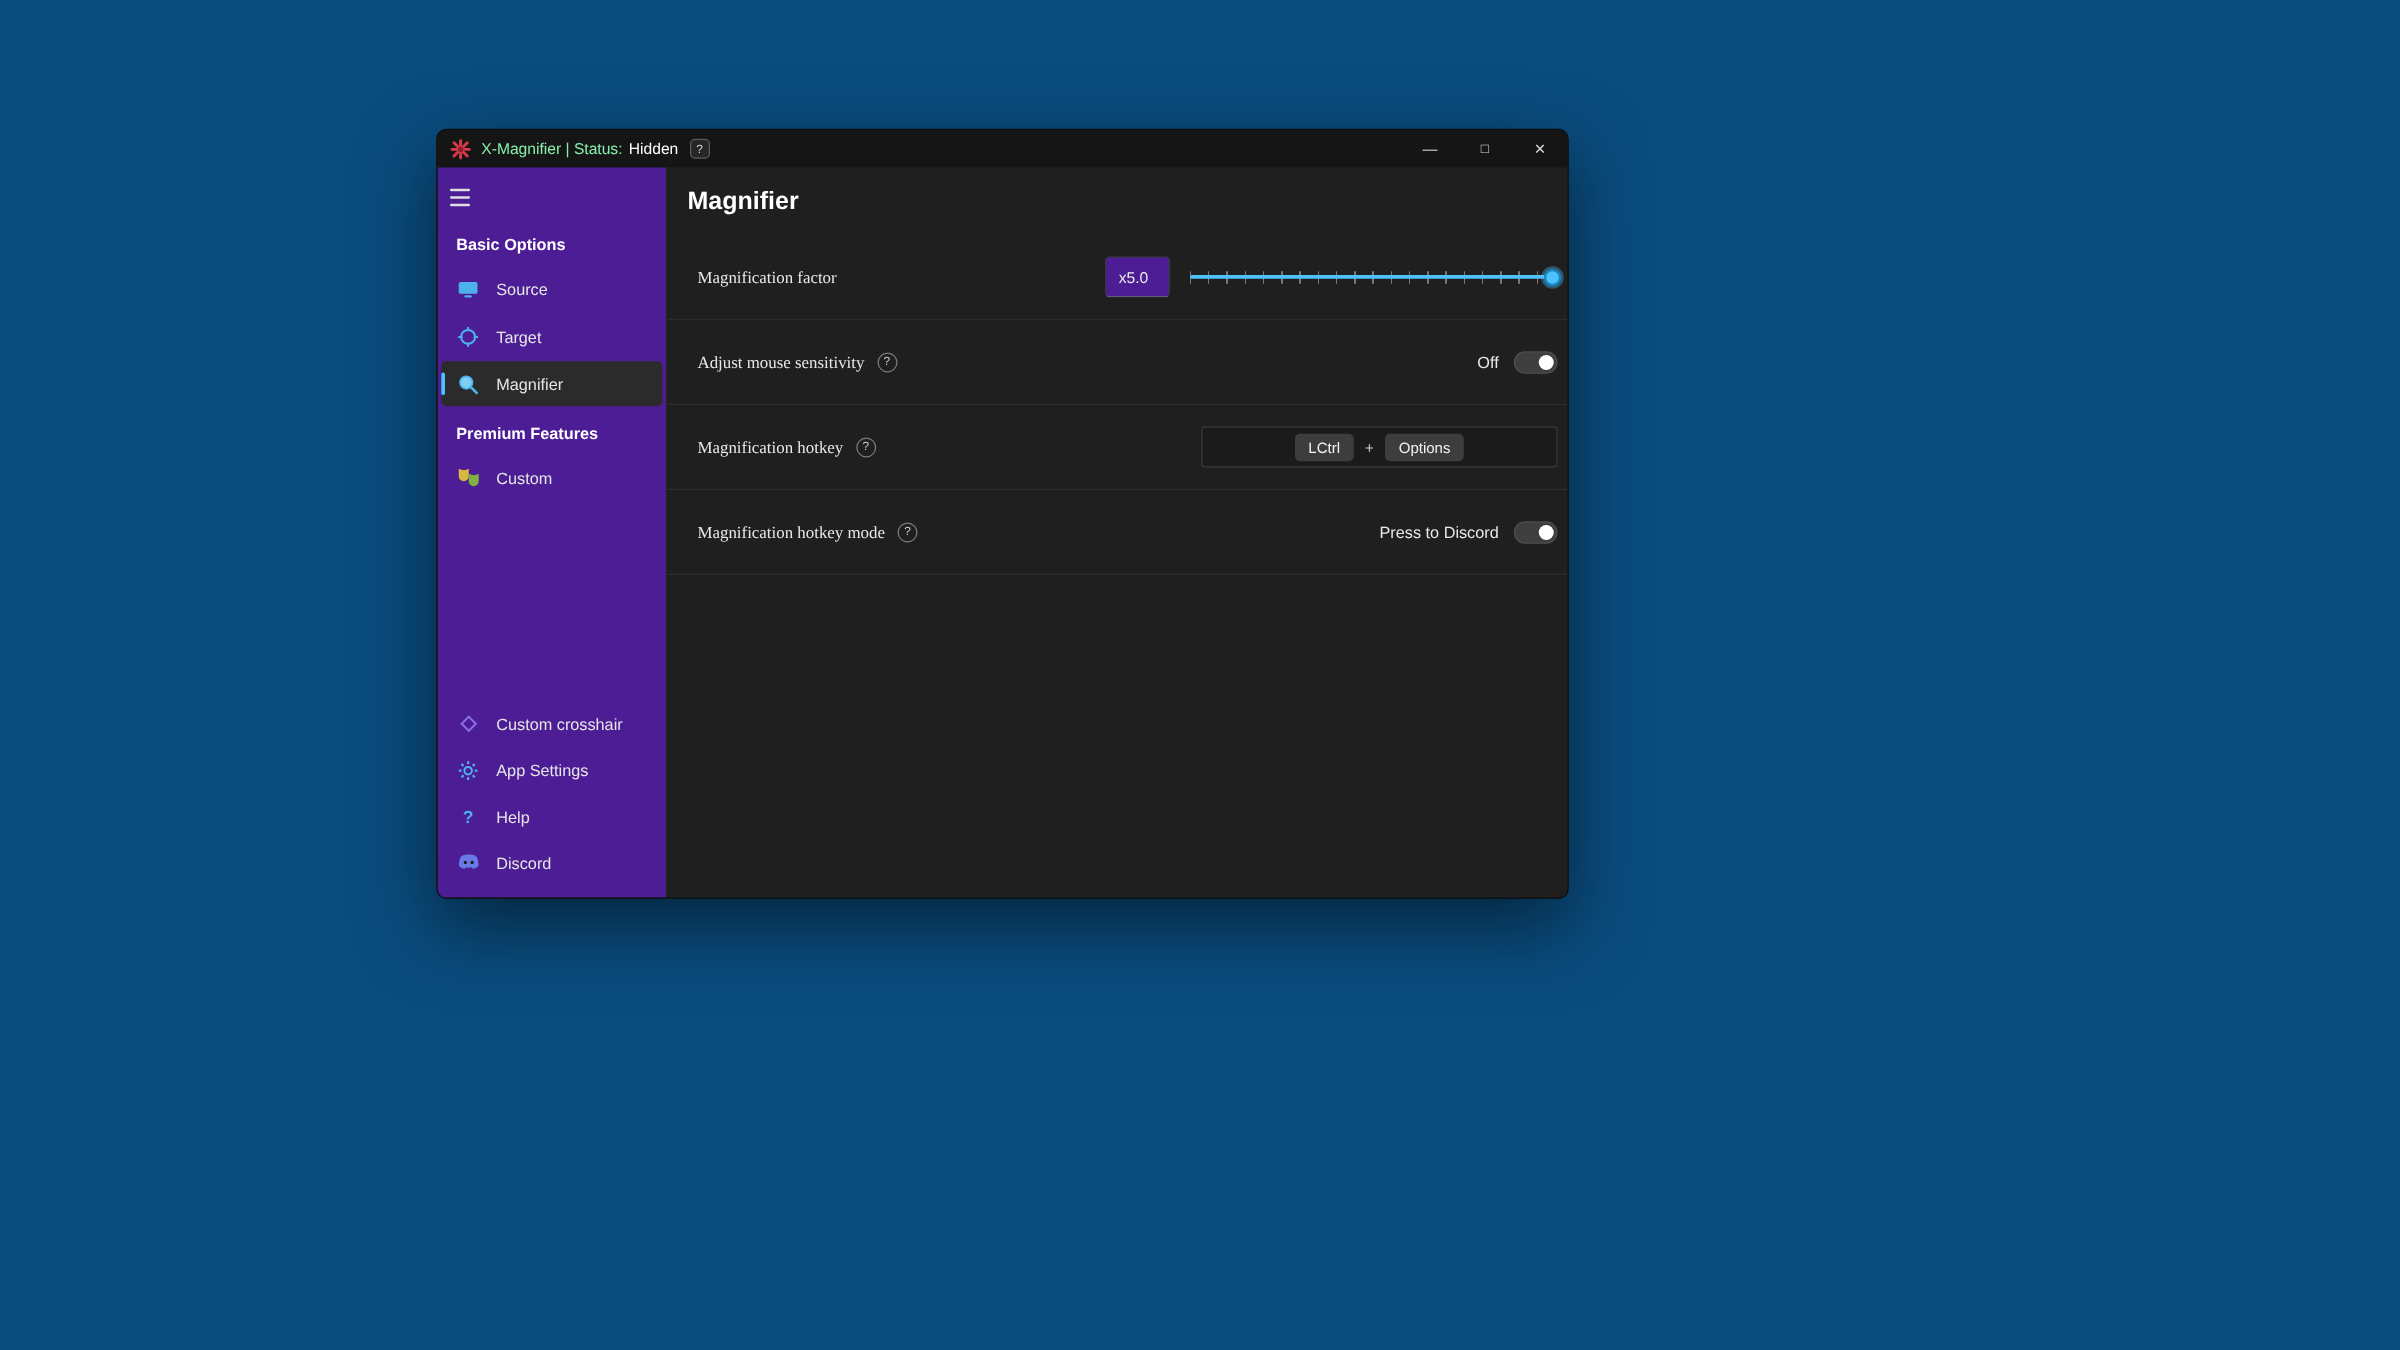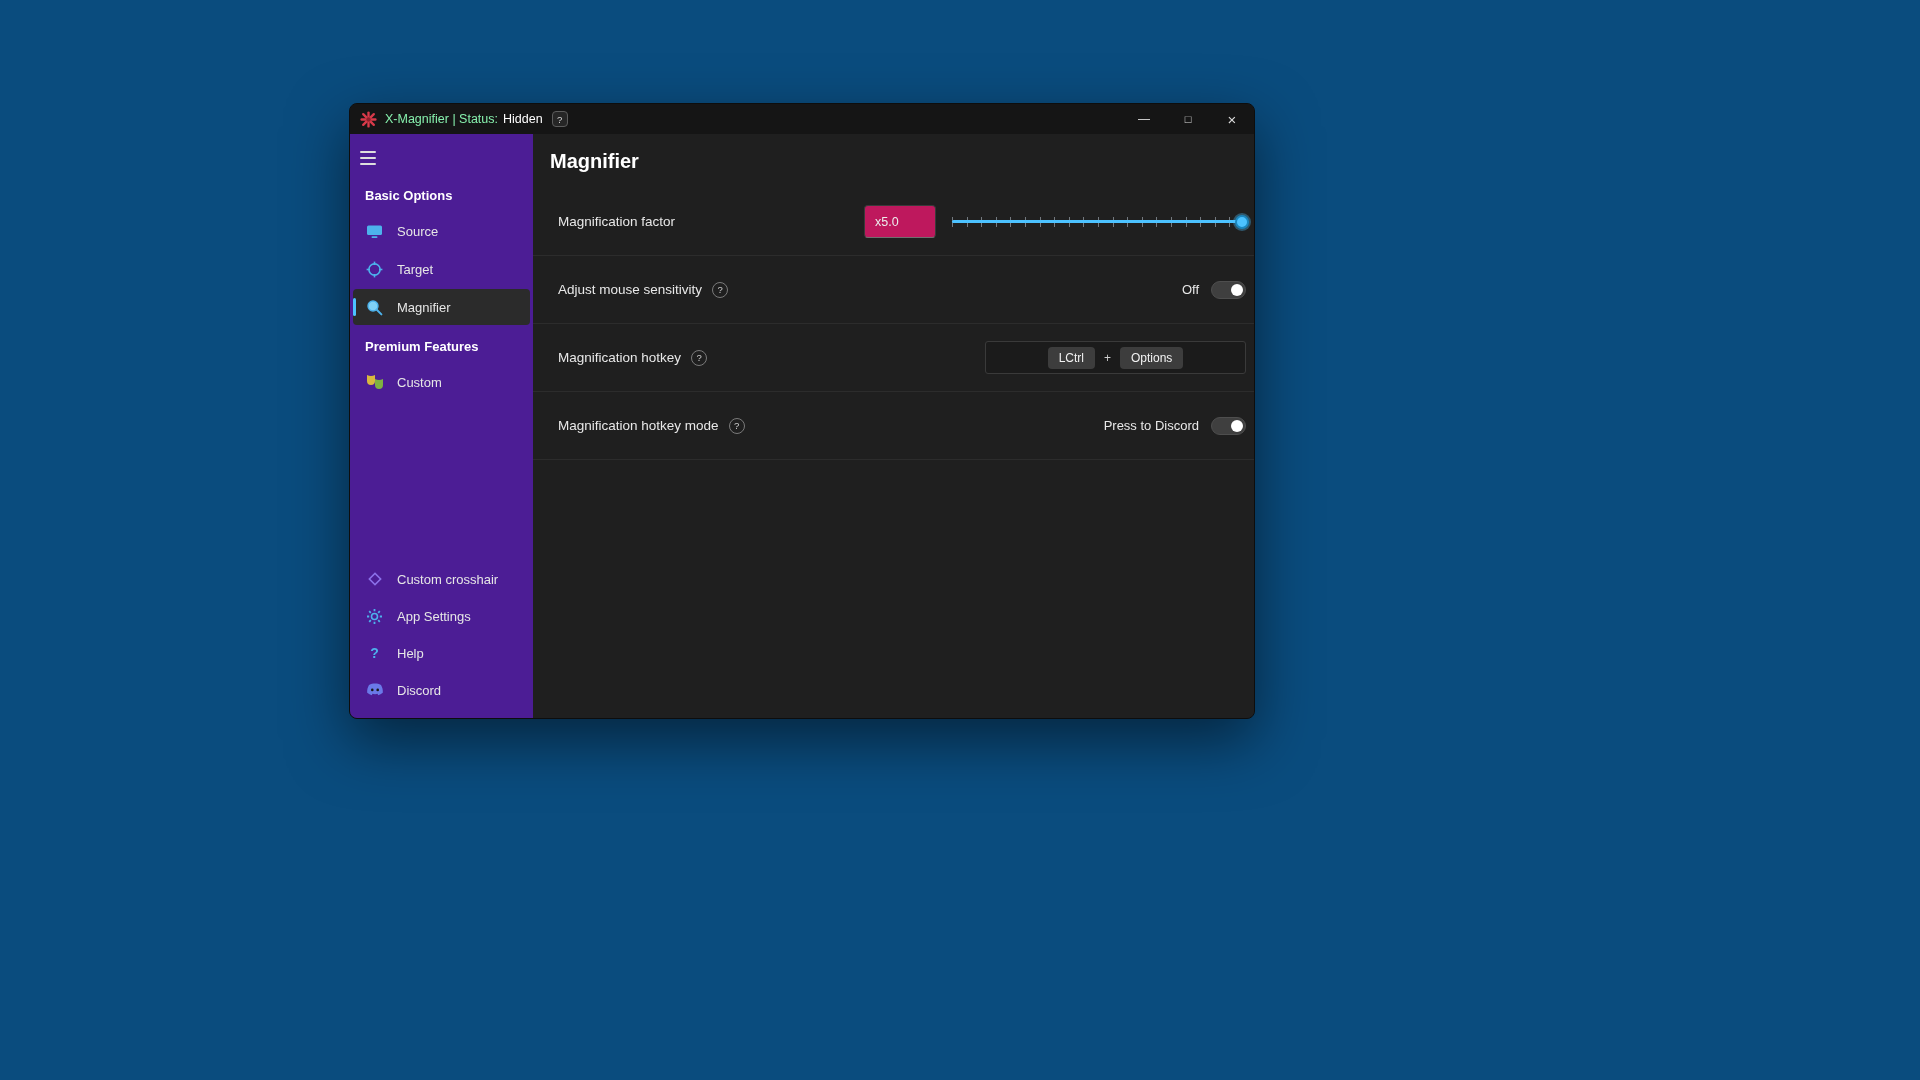--- a/index.html
+++ b/index.html
@@ -68,30 +68,30 @@
   
   .main { flex:1; background:#1f1f1f; display:flex; flex-direction:column; min-width:0; }
   .page-title {
     height:54px; display:flex; align-items:center; padding-left:17px;
     font-size:20px; font-weight:600; color:#ffffff;
   }
   .row {
     height:68px; display:flex; align-items:center;
     padding:0 8px 0 25px; border-bottom:1px solid #2c2c2c;
   }
-  .row-label { font-size:13.5px; color:#e8e8e8; }
+  .row-label { font-size:13.5px; color:#e8e8e8;font-family:Liberation Serif, serif; }
   .help-circle {
     margin-left:10px; width:16px; height:16px; border-radius:50%;
     border:1px solid #7a7a7a; color:#cfcfcf; font-size:9.5px;
     display:flex; align-items:center; justify-content:center; flex:0 0 16px;
   }
   .right-group { margin-left:auto; display:flex; align-items:center; }
   
   .factor-input {
-    width:72px; height:33px; background:#be185d; border:1px solid #3a3a3a;
+    width:52px; height:33px; background:#4c1d95; border:1px solid #3a3a3a;
     border-bottom-color:#6f6f6f; border-radius:4px; color:#ececec; font-size:12.5px;
     display:flex; align-items:center; padding-left:10px;
   }
   .slider { position:relative; width:294px; height:20px; margin-left:16px; }
   .slider .ticks {
     position:absolute; left:0; right:4px; top:5px; height:10px;
     background:repeating-linear-gradient(to right, rgba(185,195,205,.55) 0 1px, transparent 1px 14.6px);
   }
   .slider .track {
     position:absolute; left:0; right:4px; top:8.5px; height:3px;
@@ -107,21 +107,21 @@
     width:35px; height:18px; border-radius:10px; background:#3f3f3f;
     border:1px solid #4e4e4e; position:relative; margin-left:12px;
   }
   .toggle .knob {
     position:absolute; right:2px; top:2px; width:12px; height:12px;
     border-radius:50%; background:#ffffff;
   }
   .state-text { font-size:13px; color:#e8e8e8; }
   
   .hotkey-box {
-    width:261px; height:33px; background:#1b1b1b; border:1px solid #3a3a3a;
+    width:285px; height:33px; background:#1b1b1b; border:1px solid #3a3a3a;
     border-radius:3px; display:flex; align-items:center; justify-content:center; gap:9px;
   }
   .key-badge {
     background:#3d3d3d; border-radius:4px; padding:5px 11px;
     font-size:12px; color:#f2f2f2; line-height:1;
   }
   .key-plus { font-size:12px; color:#cfcfcf; }
 </style>
 </head>
 <body>

